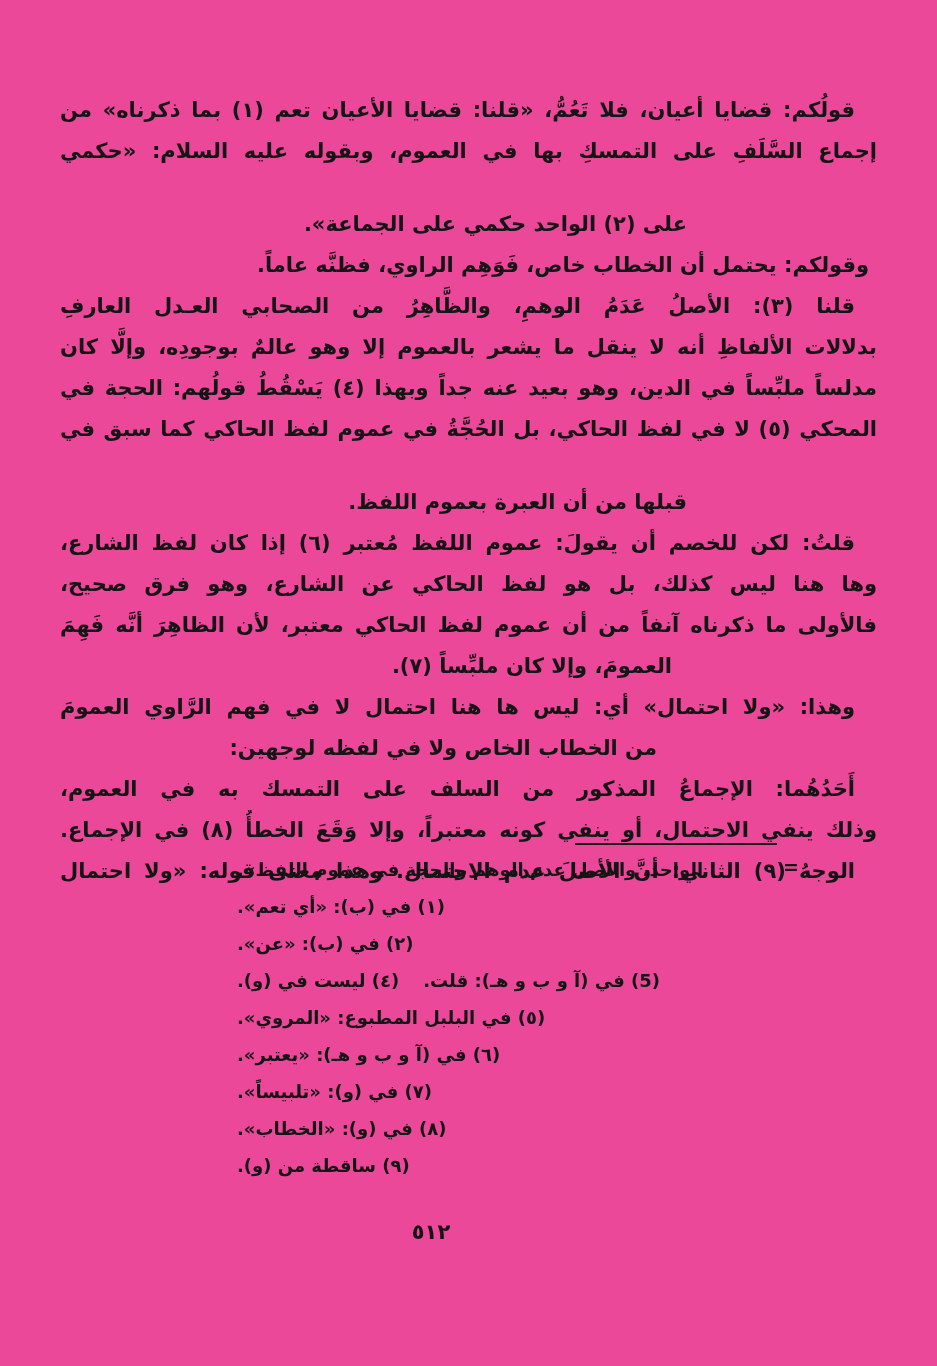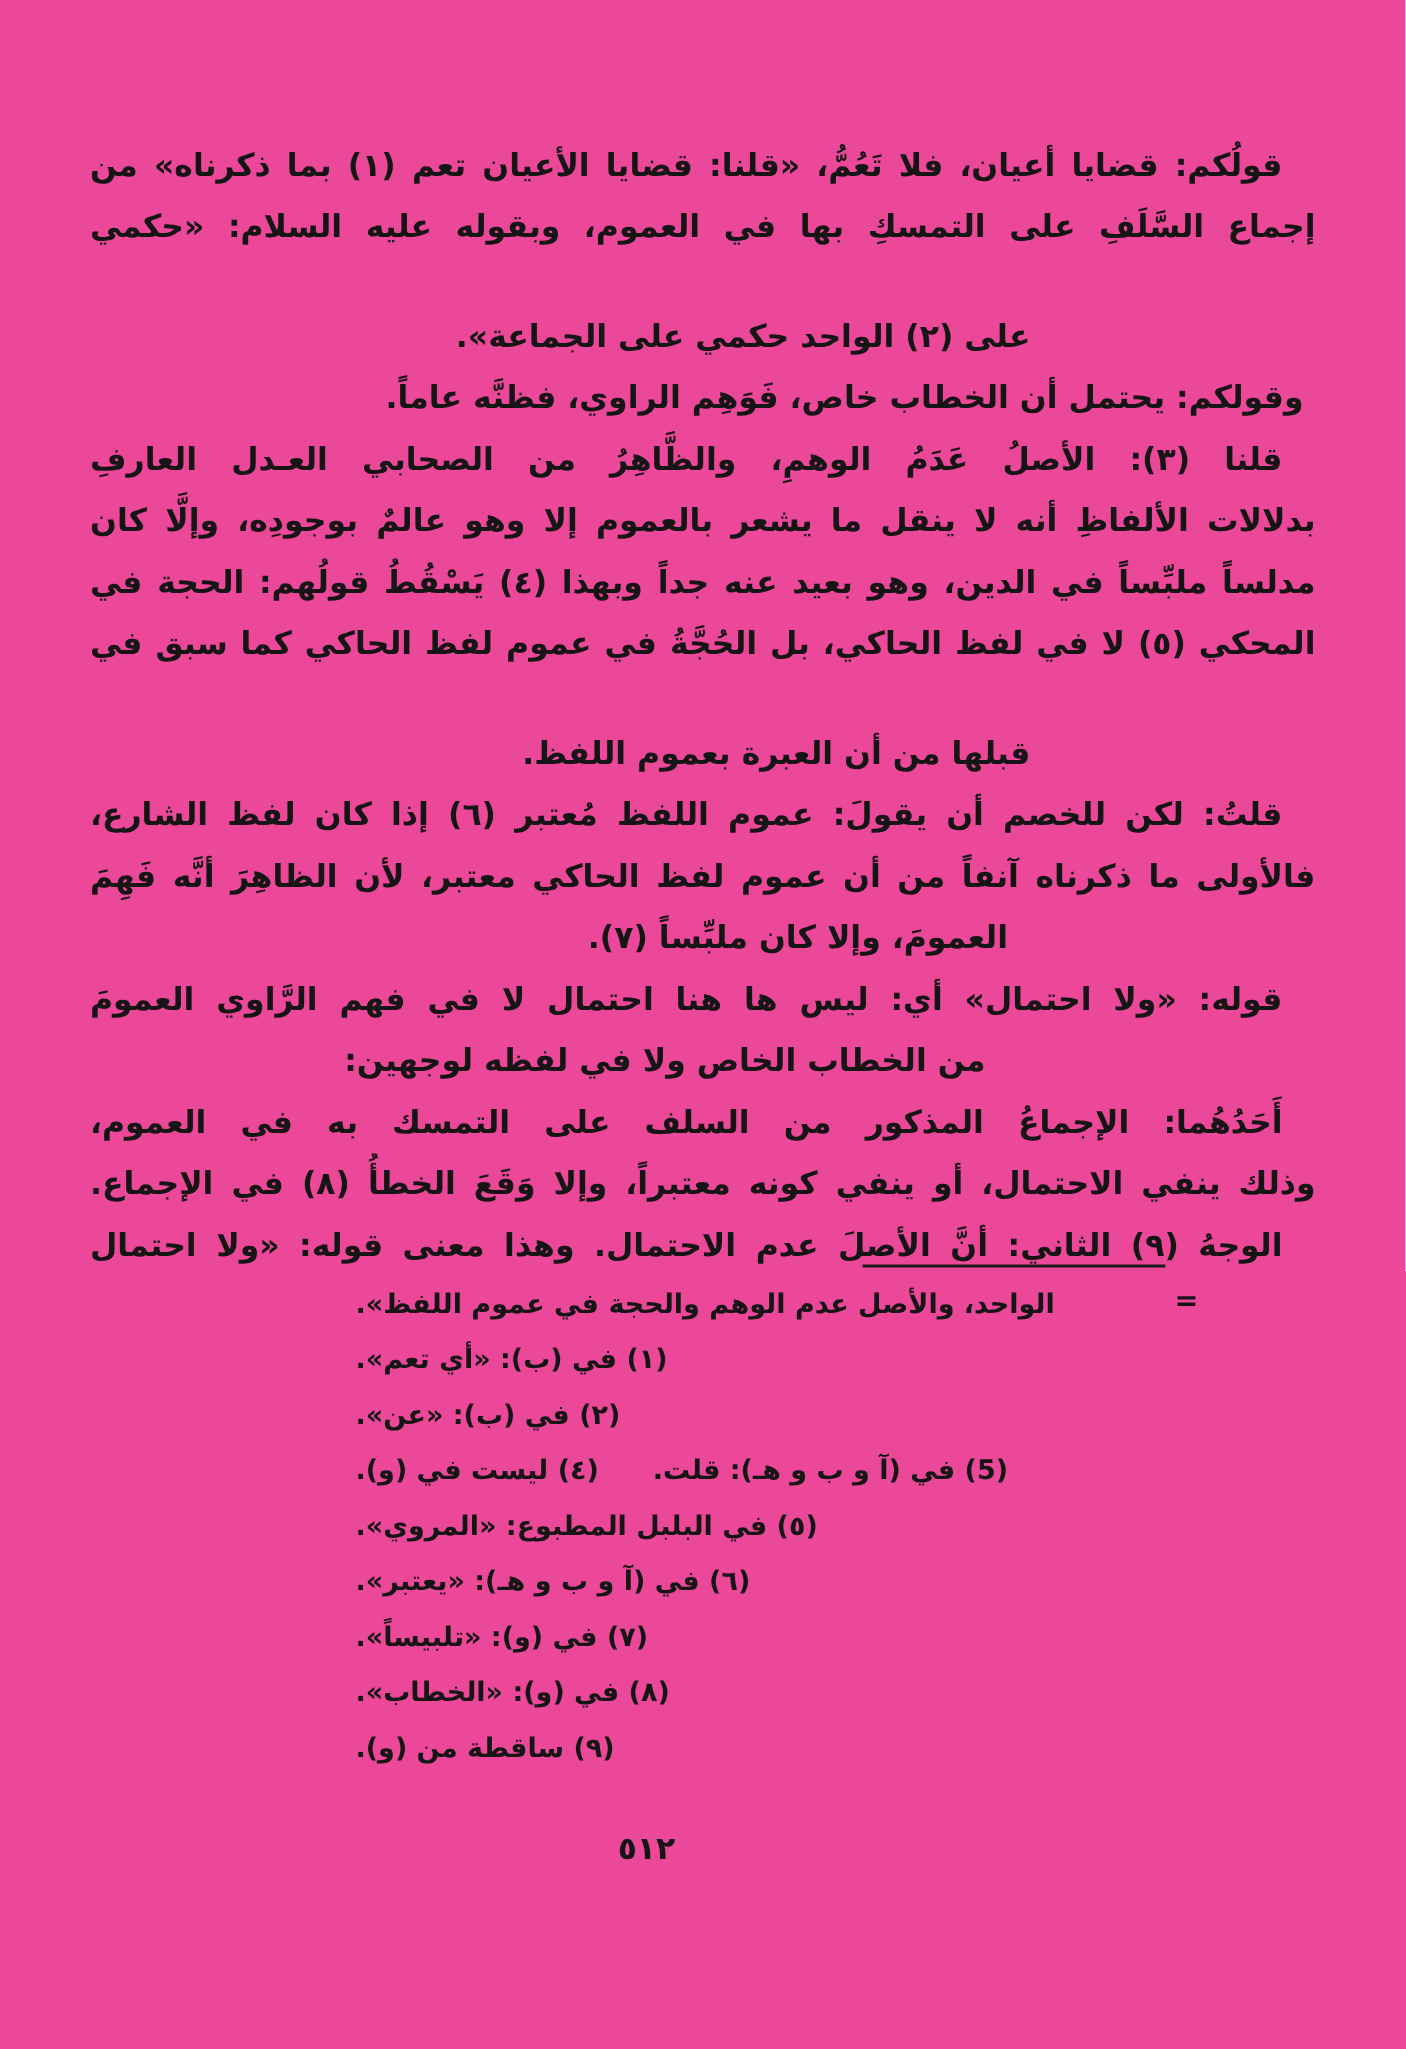--- a/index.html
+++ b/index.html
@@ -66,21 +66,21 @@
     height: 0;
     border-top: 2.5px solid #1a1a1a;
     margin: 0 0 6px 0;
   }
   .fn-line {
     line-height: 37px;
     white-space: nowrap;
   }
   .fn-cont  { padding-right: 14px; }
   .fn-item  { padding-right: 65px; }
-  .fn-gap   { margin-right: 36px; }
+  .fn-gap   { margin-right: 24px; }
   .cont-mark {
     position: absolute;
     top: 856px;
     left: 783px;
     font-size: 19px;
     font-weight: bold;
     color: #151515;
   }
   
   .page-number {
@@ -104,23 +104,24 @@
     <div class="line j ind">قولُكم: قضايا أعيان، فلا تَعُمُّ، «قلنا: قضايا الأعيان تعم (١) بما ذكرناه» من</div>
     <div class="line j">إجماع السَّلَفِ على التمسكِ بها في العموم، وبقوله عليه السلام: «حكمي</div>
     <div class="line s pr190">على (٢) الواحد حكمي على الجماعة».</div>
     <div class="line s pr8">وقولكم: يحتمل أن الخطاب خاص، فَوَهِم الراوي، فظنَّه عاماً.</div>
     <div class="line j ind">قلنا (٣): الأصلُ عَدَمُ الوهمِ، والظَّاهِرُ من الصحابي العـدل العارفِ</div>
     <div class="line j">بدلالات الألفاظِ أنه لا ينقل ما يشعر بالعموم إلا وهو عالمٌ بوجودِه، وإلَّا كان</div>
     <div class="line j">مدلساً ملبِّساً في الدين، وهو بعيد عنه جداً وبهذا (٤) يَسْقُطُ قولُهم: الحجة في</div>
     <div class="line j">المحكي (٥) لا في لفظ الحاكي، بل الحُجَّةُ في عموم لفظ الحاكي كما سبق في المسألة</div>
     <div class="line s pr190">قبلها من أن العبرة بعموم اللفظ.</div>
     <div class="line j ind">قلتُ: لكن للخصم أن يقولَ: عموم اللفظ مُعتبر (٦) إذا كان لفظ الشارع،</div>
+    <div class="line j">وها هنا ليس كذلك، بل هو لفظ الحاكي عن الشارع، وهو فرق صحيح،</div>
     <div class="line j">فالأولى ما ذكرناه آنفاً من أن عموم لفظ الحاكي معتبر، لأن الظاهِرَ أنَّه فَهِمَ</div>
     <div class="line s pr205">العمومَ، وإلا كان ملبِّساً (٧).</div>
-    <div class="line j ind">قوله: «ولا احتمال» أي: ليس ها هنا احتمال لا في فهم الرَّاوي العمومَ</div>
+    <div class="line j ind">وهذا: «ولا احتمال» أي: ليس ها هنا احتمال لا في فهم الرَّاوي العمومَ</div>
     <div class="line s pr220">من الخطاب الخاص ولا في لفظه لوجهين:</div>
     <div class="line j ind">أَحَدُهُما: الإجماعُ المذكور من السلف على التمسك به في العموم،</div>
     <div class="line j">وذلك ينفي الاحتمال، أو ينفي كونه معتبراً، وإلا وَقَعَ الخطأُ (٨) في الإجماع.</div>
     <div class="line j ind">الوجهُ (٩) الثاني: أنَّ الأصلَ عدم الاحتمال. وهذا معنى قوله: «ولا احتمال</div>
   </div>
 
   <div class="cont-mark">=</div>
 
   <div class="footnotes">
     <div class="fn-sep"></div>

